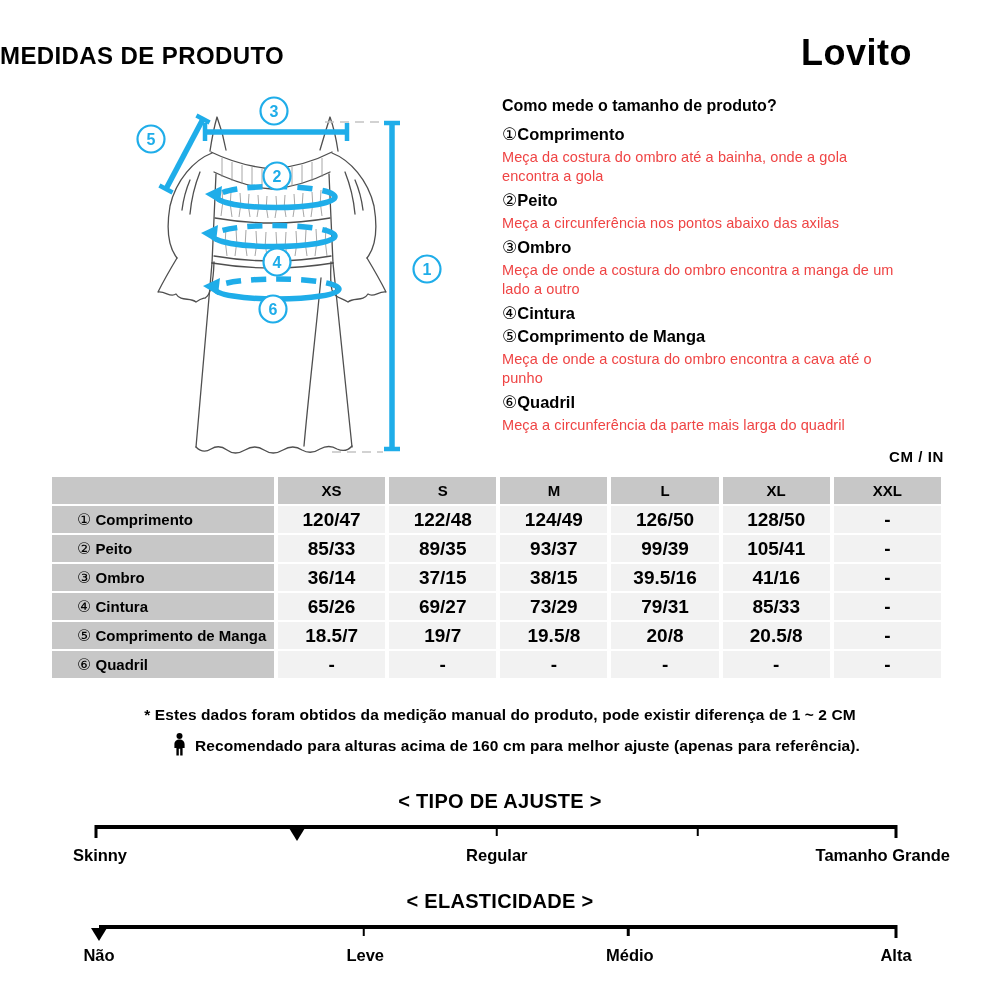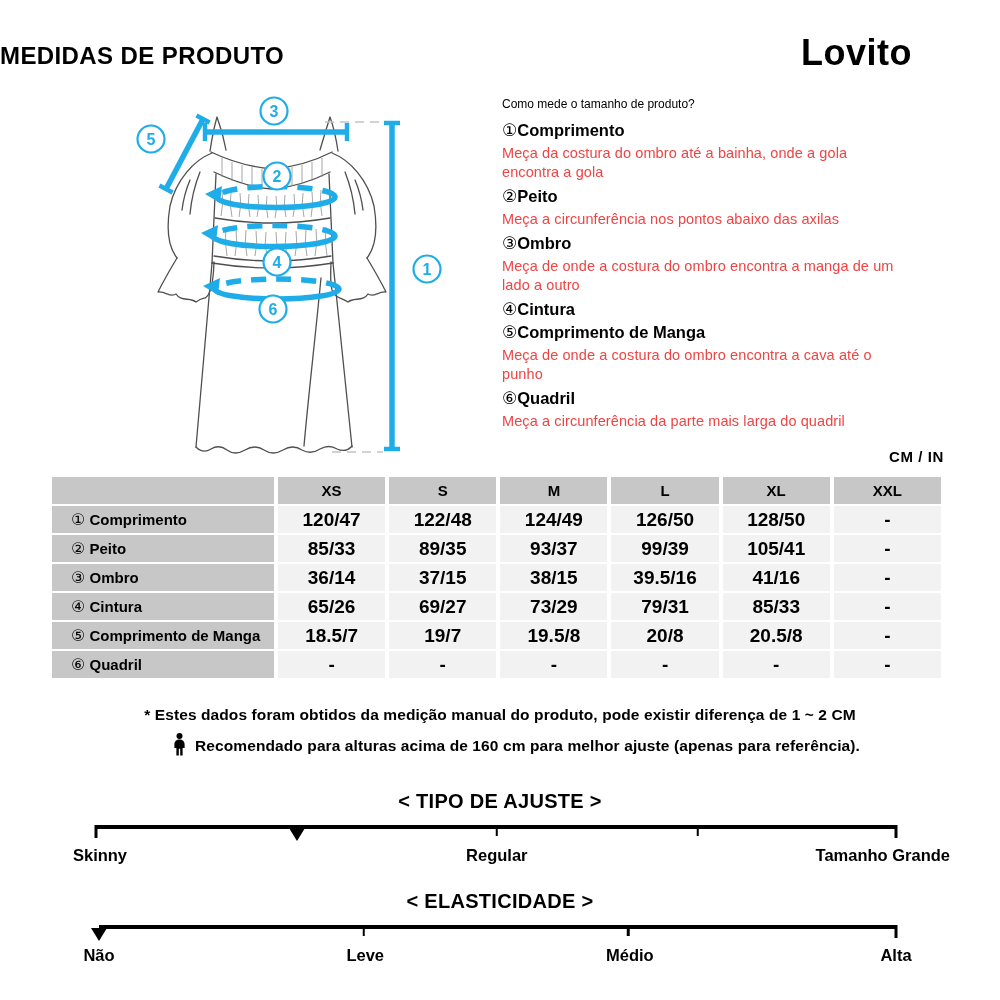--- a/index.html
+++ b/index.html
@@ -5,33 +5,33 @@
   html,body{margin:0;padding:0;width:1000px;height:1000px;background:#fff;overflow:hidden;}
   body{position:relative;font-family:"Liberation Sans","DejaVu Sans",sans-serif;color:#000;}
 
   .title{position:absolute;top:42px;left:0;width:1000px;text-align:left;
          font-size:24px;font-weight:700;letter-spacing:.4px;}
   .logo{position:absolute;top:32px;right:88px;font-size:36px;font-weight:700;letter-spacing:.5px;}
 
   .diagram{position:absolute;left:0;top:0;}
 
   .guide{position:absolute;left:502px;top:97px;width:452px;}
-  .guide-heading{font-size:12px;font-weight:400;margin:0 0 8px 0;}
+  .guide-heading{font-size:16px;font-weight:700;margin:0 0 8px 0;}
   .g-title{font-size:16.5px;font-weight:700;line-height:22px;}
   .g-num{font-weight:400;font-size:17px;}
   .g-desc{font-size:14.5px;color:#ef4444;line-height:19px;margin:2px 0 3px 0;
           max-width:430px;white-space:pre-line;letter-spacing:.1px;}
 
   .units{position:absolute;top:448px;right:56px;font-size:15px;font-weight:700;letter-spacing:.6px;}
 
   .size-table{position:absolute;left:48px;top:475px;width:897px;border-collapse:separate;
               border-spacing:4px 2.5px;table-layout:fixed;}
   .size-table th,.size-table td{height:27px;padding:0;font-weight:700;}
   .size-table th{background:#c7c7c7;font-size:15px;}
-  .size-table td.lbl{background:#c7c7c7;text-align:left;padding-left:19px;font-size:15px;}
+  .size-table td.lbl{background:#c7c7c7;text-align:left;padding-left:25px;font-size:15px;}
   .size-table td.lbl .num{font-weight:400;font-size:16px;}
   .size-table td.val{background:#f2f2f2;text-align:center;font-size:19px;}
 
   .note{position:absolute;left:0;width:1000px;text-align:center;font-size:15.5px;
         font-weight:700;letter-spacing:.1px;}
   .note1{top:706px;}
   .note2{top:733px;padding-left:16px;}
   .note2 svg{vertical-align:-5px;margin-right:8px;}
 
   .slider-title{position:absolute;left:0;width:1000px;text-align:center;

